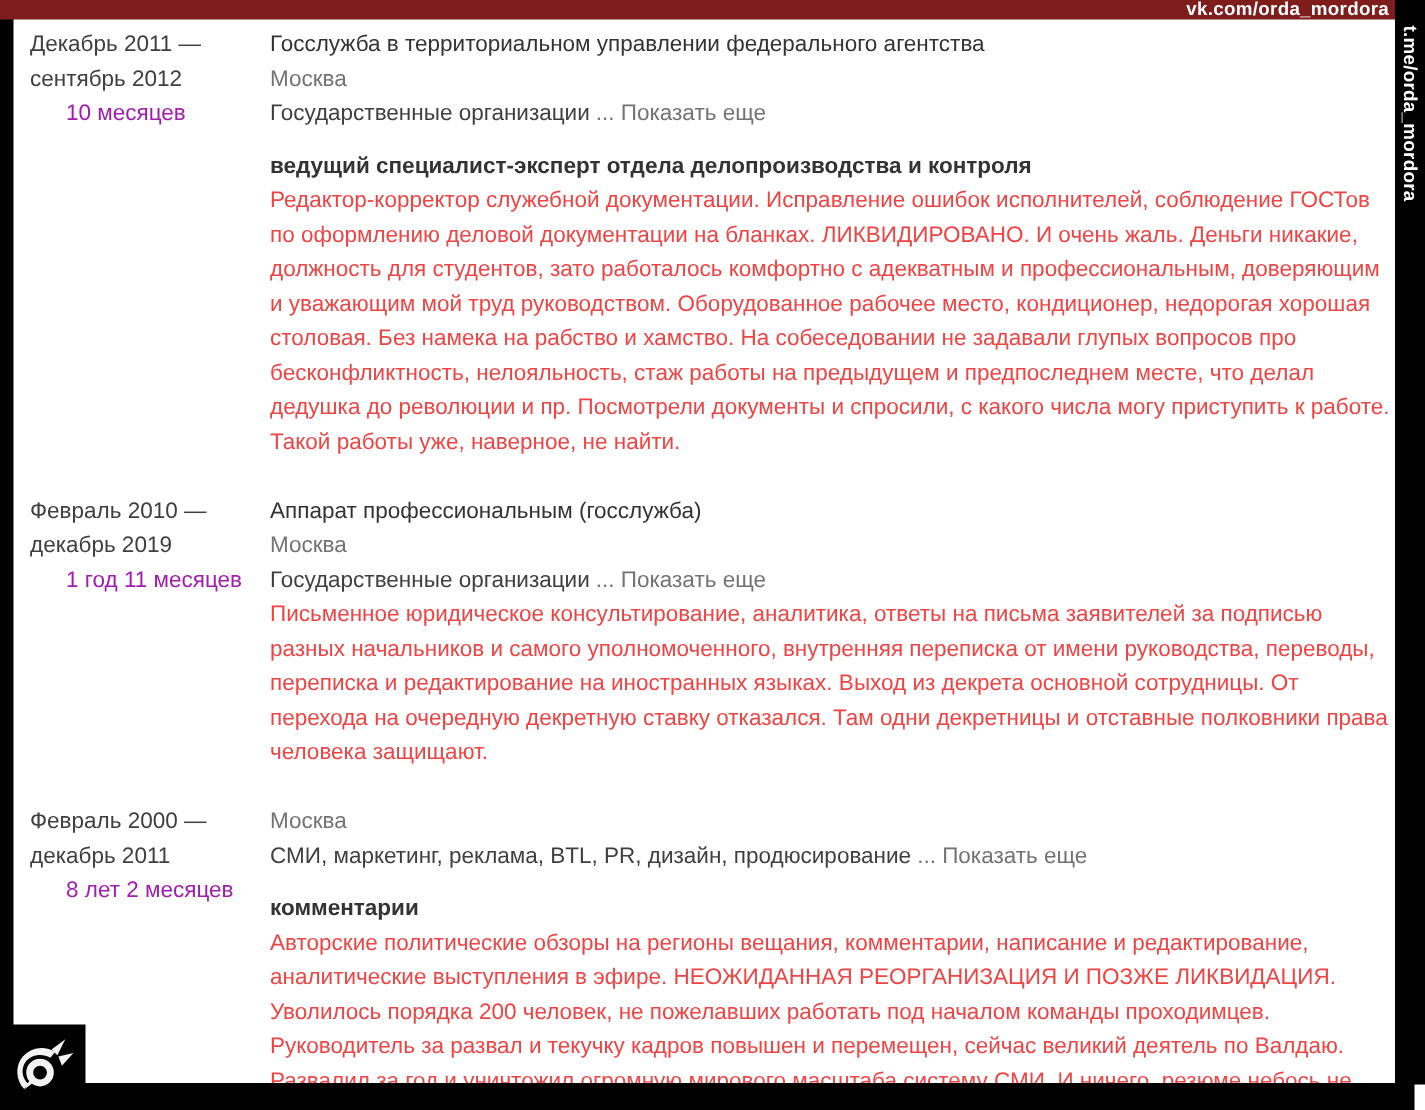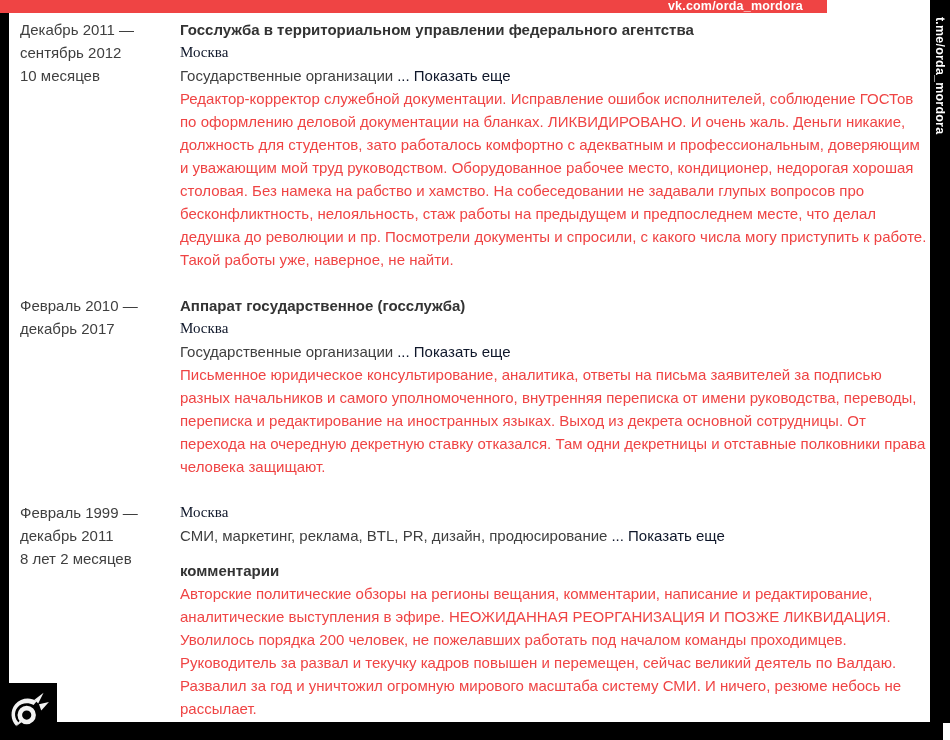--- a/index.html
+++ b/index.html
@@ -9,22 +9,22 @@
   .screen {
     position: relative;
     width: 950px;
     height: 740px;
     background: #ffffff;
     overflow: hidden;
   }
 
   
   .frame-top {
-    position: absolute; left: 0; top: 0; width: 827px; height: 13px;
-    background: #ef4444; z-index: 5;
+    position: absolute; left: 0; top: 0; width: 950px; height: 13px;
+    background: #7f1d1d; z-index: 5;
     display: flex; justify-content: flex-end; align-items: flex-start;
   }
   .frame-top .wm-top {
     color: #fff; font-size: 12.5px; font-weight: bold; line-height: 13px;
     padding-right: 24px; letter-spacing: 0.2px;
   }
   .frame-left {
     position: absolute; left: 0; top: 0; width: 9px; height: 740px;
     background: #000; z-index: 4;
   }
@@ -61,27 +61,27 @@
     border-radius: 25px;
   }
 
   .entry { display: flex; margin-bottom: 23px; }
   .entry-dates { width: 160px; flex: 0 0 160px; }
   .entry-body  { width: 750px; flex: 0 0 750px; }
 
   .content, .entry { font-size: 15px; line-height: 23px; color: #3f3f3f; }
 
   .date-line { color: #3f3f3f; }
-  .duration  { color: #404040; }
+  .duration  { color: #a21caf; margin-left: 24px; }
 
-  .company  { font-weight: bold; color: #333333; }
-  .city     { color: #0f172a; font-family: Liberation Serif, serif; }
+  .company  { font-weight: normal; color: #333333; }
+  .city     { color: #737373; }
   .industry { color: #3f3f3f; text-align: center; }
   .show-more {
-    color: #0f172a;
+    color: #737373;
     cursor: pointer;
     margin-left: 4px;
   }
   .position {
     font-weight: bold; color: #333333;
     margin-top: 12px;
   }
   .description { color: #ef4444; }
 </style>
 </head>
@@ -94,40 +94,42 @@
     <div class="entry">
       <div class="entry-dates">
         <div class="date-line">Декабрь 2011 —</div>
         <div class="date-line">сентябрь 2012</div>
         <div class="duration">10 месяцев</div>
       </div>
       <div class="entry-body">
         <div class="company">Госслужба в территориальном управлении федерального агентства</div>
         <div class="city">Москва</div>
         <div class="industry-line"><span class="industry">Государственные организации</span><span class="show-more">... Показать еще</span></div>
+        <div class="position">ведущий специалист-эксперт отдела делопроизводства и контроля</div>
         <div class="description">Редактор-корректор служебной документации. Исправление ошибок исполнителей, соблюдение ГОСТов по оформлению деловой документации на бланках. ЛИКВИДИРОВАНО. И очень жаль. Деньги никакие, должность для студентов, зато работалось комфортно с адекватным и профессиональным, доверяющим и уважающим мой труд руководством. Оборудованное рабочее место, кондиционер, недорогая хорошая столовая. Без намека на рабство и хамство. На собеседовании не задавали глупых вопросов про бесконфликтность, нелояльность, стаж работы на предыдущем и предпоследнем месте, что делал дедушка до революции и пр. Посмотрели документы и спросили, с какого числа могу приступить к работе. Такой работы уже, наверное, не найти.</div>
       </div>
     </div>
 
     <div class="entry">
       <div class="entry-dates">
         <div class="date-line">Февраль 2010 —</div>
-        <div class="date-line">декабрь 2017</div>
+        <div class="date-line">декабрь 2019</div>
+        <div class="duration">1 год 11 месяцев</div>
       </div>
       <div class="entry-body">
-        <div class="company">Аппарат государственное (госслужба)</div>
+        <div class="company">Аппарат профессиональным (госслужба)</div>
         <div class="city">Москва</div>
         <div class="industry-line"><span class="industry">Государственные организации</span><span class="show-more">... Показать еще</span></div>
         <div class="description">Письменное юридическое консультирование, аналитика, ответы на письма заявителей за подписью разных начальников и самого уполномоченного, внутренняя переписка от имени руководства, переводы, переписка и редактирование на иностранных языках. Выход из декрета основной сотрудницы. От перехода на очередную декретную ставку отказался. Там одни декретницы и отставные полковники права человека защищают.</div>
       </div>
     </div>
 
     <div class="entry">
       <div class="entry-dates">
-        <div class="date-line">Февраль 1999 —</div>
+        <div class="date-line">Февраль 2000 —</div>
         <div class="date-line">декабрь 2011</div>
         <div class="duration">8 лет 2 месяцев</div>
       </div>
       <div class="entry-body">
         <div class="city">Москва</div>
         <div class="industry-line"><span class="industry">СМИ, маркетинг, реклама, BTL, PR, дизайн, продюсирование</span><span class="show-more">... Показать еще</span></div>
         <div class="position">комментарии</div>
         <div class="description">Авторские политические обзоры на регионы вещания, комментарии, написание и редактирование, аналитические выступления в эфире. НЕОЖИДАННАЯ РЕОРГАНИЗАЦИЯ И ПОЗЖЕ ЛИКВИДАЦИЯ. Уволилось порядка 200 человек, не пожелавших работать под началом команды проходимцев. Руководитель за развал и текучку кадров повышен и перемещен, сейчас великий деятель по Валдаю. Развалил за год и уничтожил огромную мирового масштаба систему СМИ. И ничего, резюме небось не рассылает.</div>
       </div>
     </div>

